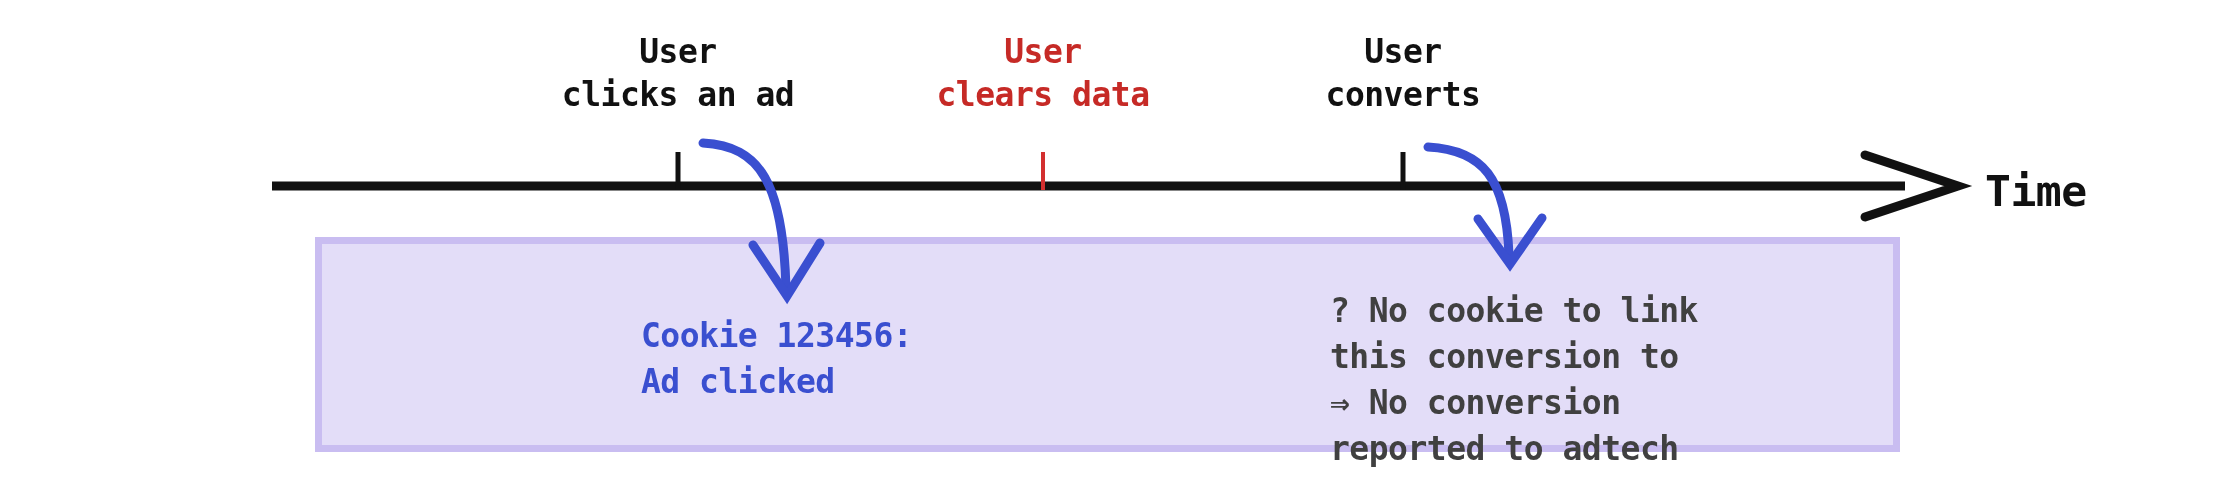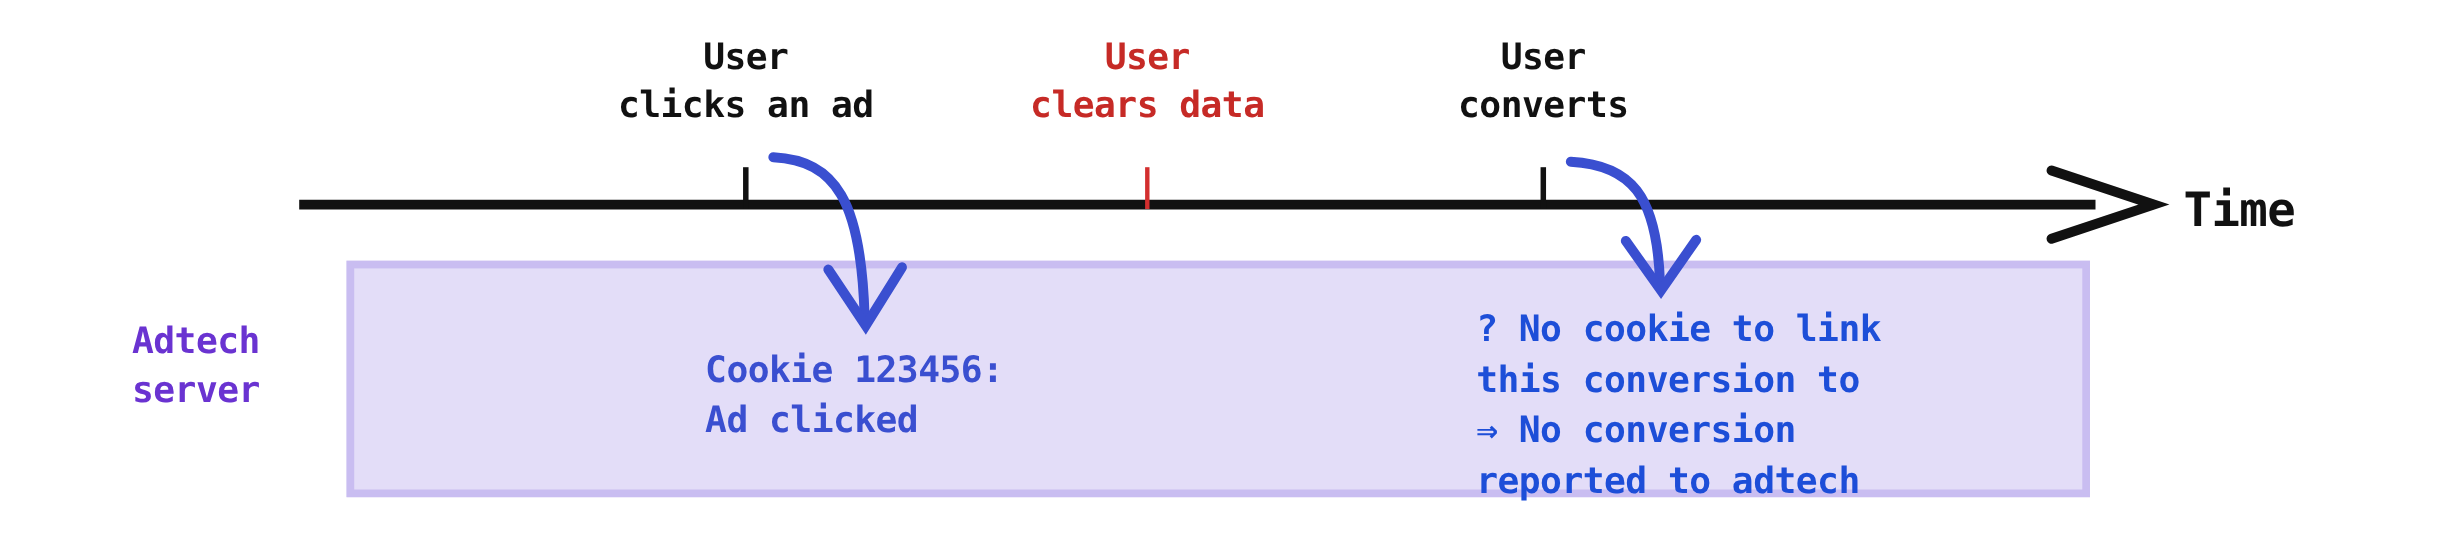--- a/index.html
+++ b/index.html
@@ -86,39 +86,36 @@
     font-size: 33px;
     line-height: 46px;
     font-weight: 600;
     letter-spacing: -0.5px;
     white-space: pre-line;
   }
   #cookie-note .emph { font-weight: 800; }
 
   #no-conversion-note {
     left: 1330px;
-    top: 276px;
-    color: #1d4ed8;
+    top: 288px;
+    color: #404040;
     font-size: 33px;
     line-height: 46px;
     font-weight: 600;
     letter-spacing: -0.5px;
     white-space: pre-line;
-    margin-left: 12px;
   }
 </style>
 </head>
 <body>
 
 <div id="canvas">
 
   <div class="abs" id="adtech-box"></div>
 
-  <div class="abs" id="adtech-label">Adtech
-server</div>
 
   <div class="abs event-label black" id="event-label-0">User
 clicks an ad</div>
 
   <div class="abs event-label red" id="event-label-1">User
 clears data</div>
 
   <div class="abs event-label black" id="event-label-2">User
 converts</div>
 

